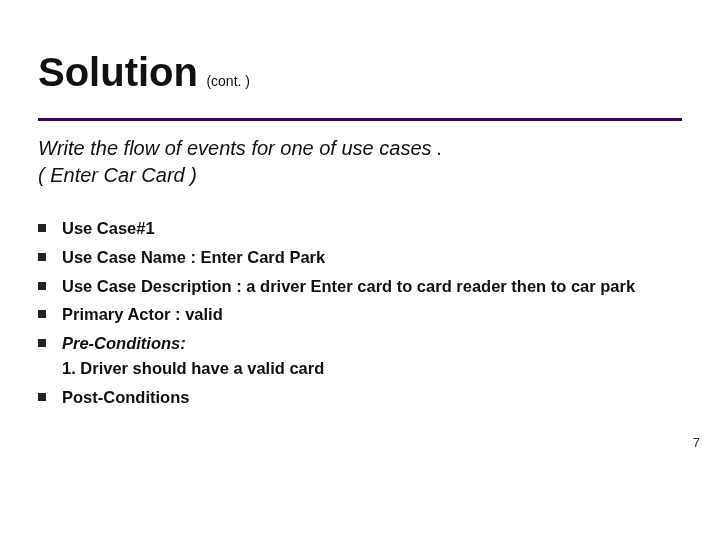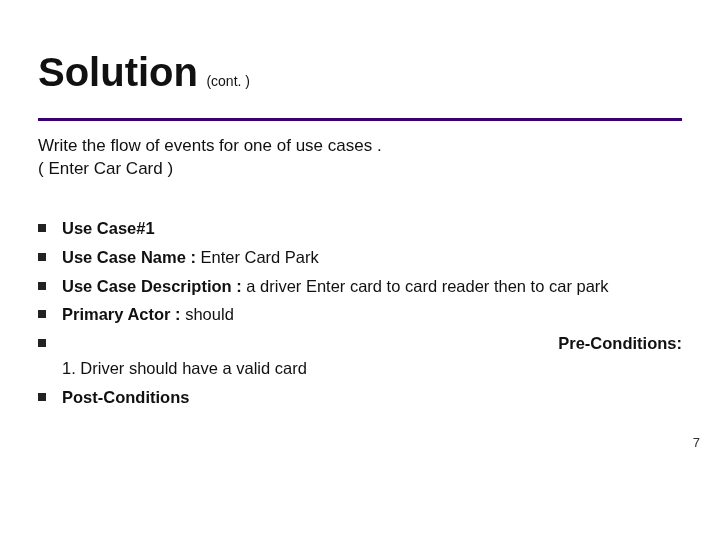--- a/index.html
+++ b/index.html
@@ -43,22 +43,23 @@
     left: 38px;
     right: 38px;
     top: 118px;
     height: 0;
     border-top: 3px solid #3a0070;
   }
   .intro {
     position: absolute;
     left: 38px;
     top: 135px;
-    font-size: 17px;
+    font-size: 20px;
     line-height: 1.35;
+    font-style: italic;
   }
   .list {
     position: absolute;
     left: 38px;
     right: 38px;
     top: 216px;
     font-size: 16.5px;
     line-height: 1.5;
   }
   .row {
@@ -71,25 +72,26 @@
     flex: 0 0 8px;
     margin-top: 8px;
     margin-right: 16px;
     height: 8px;
     background: #222;
   }
   .content {
     flex: 1 1 auto;
   }
   .b { font-weight: bold; }
-  .reg { font-weight: normal; }
+  .reg { font-weight: bold; }
   .justify-row .content {
     display: flex;
-    justify-content: flex-end;
+    justify-content: flex-start;
     align-items: baseline;
+    font-style: italic;
   }
   .page-num {
     position: absolute;
     right: 20px;
     bottom: 14px;
     font-size: 13px;
     color: #333;
   }
 </style>
 </head>
@@ -128,21 +130,21 @@
     <div class="row">
       <div class="bullet"></div>
       <div class="content">
         <span class="b">Use Case Description : </span><span class="reg">a driver Enter card to card reader then to car park</span>
       </div>
     </div>
 
     <div class="row">
       <div class="bullet"></div>
       <div class="content">
-        <span class="b">Primary Actor : </span><span class="reg">should</span>
+        <span class="b">Primary Actor : </span><span class="reg">valid</span>
       </div>
     </div>
 
 
     <div class="row justify-row">
       <div class="bullet"></div>
       <div class="content">
         <span class="b">Pre-Conditions</span>
         <span class="b">:</span>
       </div>

